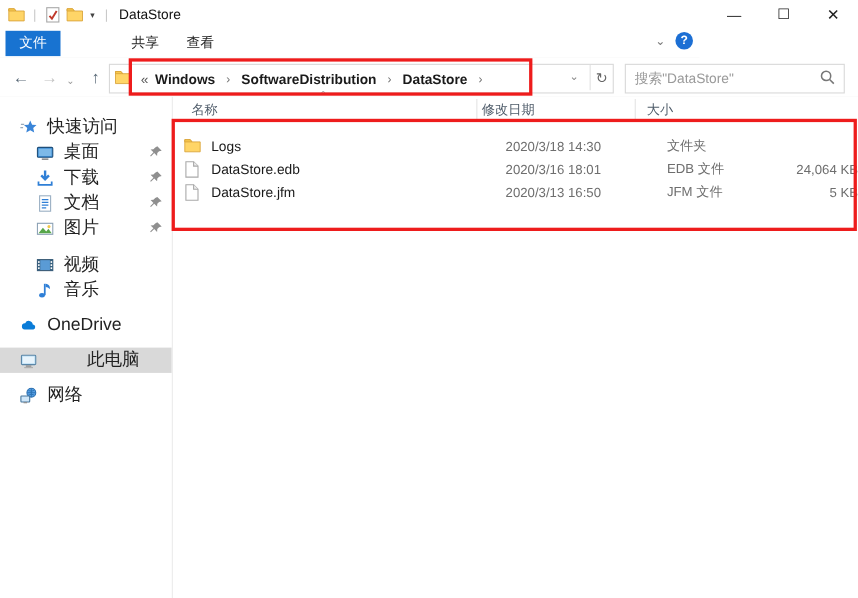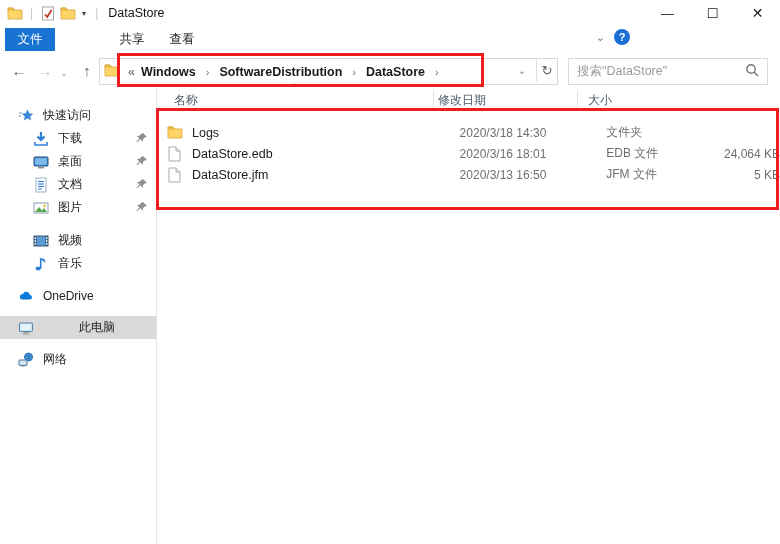--- a/index.html
+++ b/index.html
@@ -60,21 +60,21 @@
                    padding:0 0 0 8px;font-family:inherit;font-size:12.5px;color:#333;background:transparent;}
   .searchbox input::placeholder{color:#9a9a9a;opacity:1;}
   .search-glyph{position:absolute;right:7px;top:4px;}
 
   
   .main{position:absolute;left:0;top:88px;width:780px;height:456px;background:#fff;}
   .side-sep{position:absolute;left:156px;top:0;width:1px;height:456px;background:#e6e6e6;}
 
   
   .sidebar{position:absolute;left:0;top:0;width:156px;height:456px;background:#fff;padding-top:16px;box-sizing:border-box;}
-  .side-item{position:relative;height:23px;display:flex;align-items:center;font-size:12px;color:#222;cursor:pointer;}
+  .side-item{position:relative;height:23px;display:flex;align-items:center;font-size:16px;color:#222;cursor:pointer;}
   .side-item .icon16{width:16px;height:16px;margin-right:9px;flex:none;}
   .lvl0{padding-left:18px;}
   .lvl1{padding-left:33px;}
   .side-item.selected{background:#d9d9d9;gap:36px;}
   .side-gap-s{height:10px;}
   .side-gap-m{height:9px;}
   .pin{position:absolute;right:8px;top:5px;width:13px;height:13px;}
 
   
   .listhead{position:absolute;left:157px;top:2px;width:623px;height:20px;display:flex;
@@ -193,41 +193,41 @@
             <line x1="1" y1="5" x2="4" y2="5" stroke="#9ab" stroke-width="1.2"></line>
             <line x1="0.5" y1="8" x2="3" y2="8" stroke="#9ab" stroke-width="1.2"></line>
           </svg>
       </span>
       <span>快速访问</span>
     </div>
 
     <div class="side-item lvl1">
       <span class="icon16">
         <svg width="16" height="16" viewBox="0 0 16 16">
-            <path d="M8 1v7M4.5 5.5L8 9l3.5-3.5" fill="none" stroke="#2f7fd6" stroke-width="2.2"></path>
-            <path d="M2 11v3h12v-3" fill="none" stroke="#2f7fd6" stroke-width="1.6"></path>
-          </svg>
-      </span>
-      <span>下载</span>
+            <rect x="1" y="3" width="14" height="9" rx="1" fill="#3f8fd6" stroke="#1e4e79"></rect>
+            <rect x="2.2" y="4.2" width="11.6" height="6.6" fill="#7db9e8"></rect>
+            <rect x="5" y="13" width="6" height="1.4" fill="#8a8a8a"></rect>
+          </svg>
+      </span>
+      <span>桌面</span>
       <span class="pin">
         <svg width="13" height="13" viewBox="0 0 13 13">
             <path d="M8 1l4 4-2.4.6-1.6 1.6-.2 2.6L5.2 7.2l-3 3-.7-.7 3-3L1.9 3.9l2.6-.2L6.1 2.1z" fill="#8f8f8f"></path>
           </svg>
       </span>
     </div>
 
     <div class="side-item lvl1">
       <span class="icon16">
         <svg width="16" height="16" viewBox="0 0 16 16">
-            <rect x="1" y="3" width="14" height="9" rx="1" fill="#3f8fd6" stroke="#1e4e79"></rect>
-            <rect x="2.2" y="4.2" width="11.6" height="6.6" fill="#7db9e8"></rect>
-            <rect x="5" y="13" width="6" height="1.4" fill="#8a8a8a"></rect>
-          </svg>
-      </span>
-      <span>桌面</span>
+            <path d="M8 1v7M4.5 5.5L8 9l3.5-3.5" fill="none" stroke="#2f7fd6" stroke-width="2.2"></path>
+            <path d="M2 11v3h12v-3" fill="none" stroke="#2f7fd6" stroke-width="1.6"></path>
+          </svg>
+      </span>
+      <span>下载</span>
       <span class="pin">
         <svg width="13" height="13" viewBox="0 0 13 13">
             <path d="M8 1l4 4-2.4.6-1.6 1.6-.2 2.6L5.2 7.2l-3 3-.7-.7 3-3L1.9 3.9l2.6-.2L6.1 2.1z" fill="#8f8f8f"></path>
           </svg>
       </span>
     </div>
 
     <div class="side-item lvl1">
       <span class="icon16">
         <svg width="16" height="16" viewBox="0 0 16 16">

